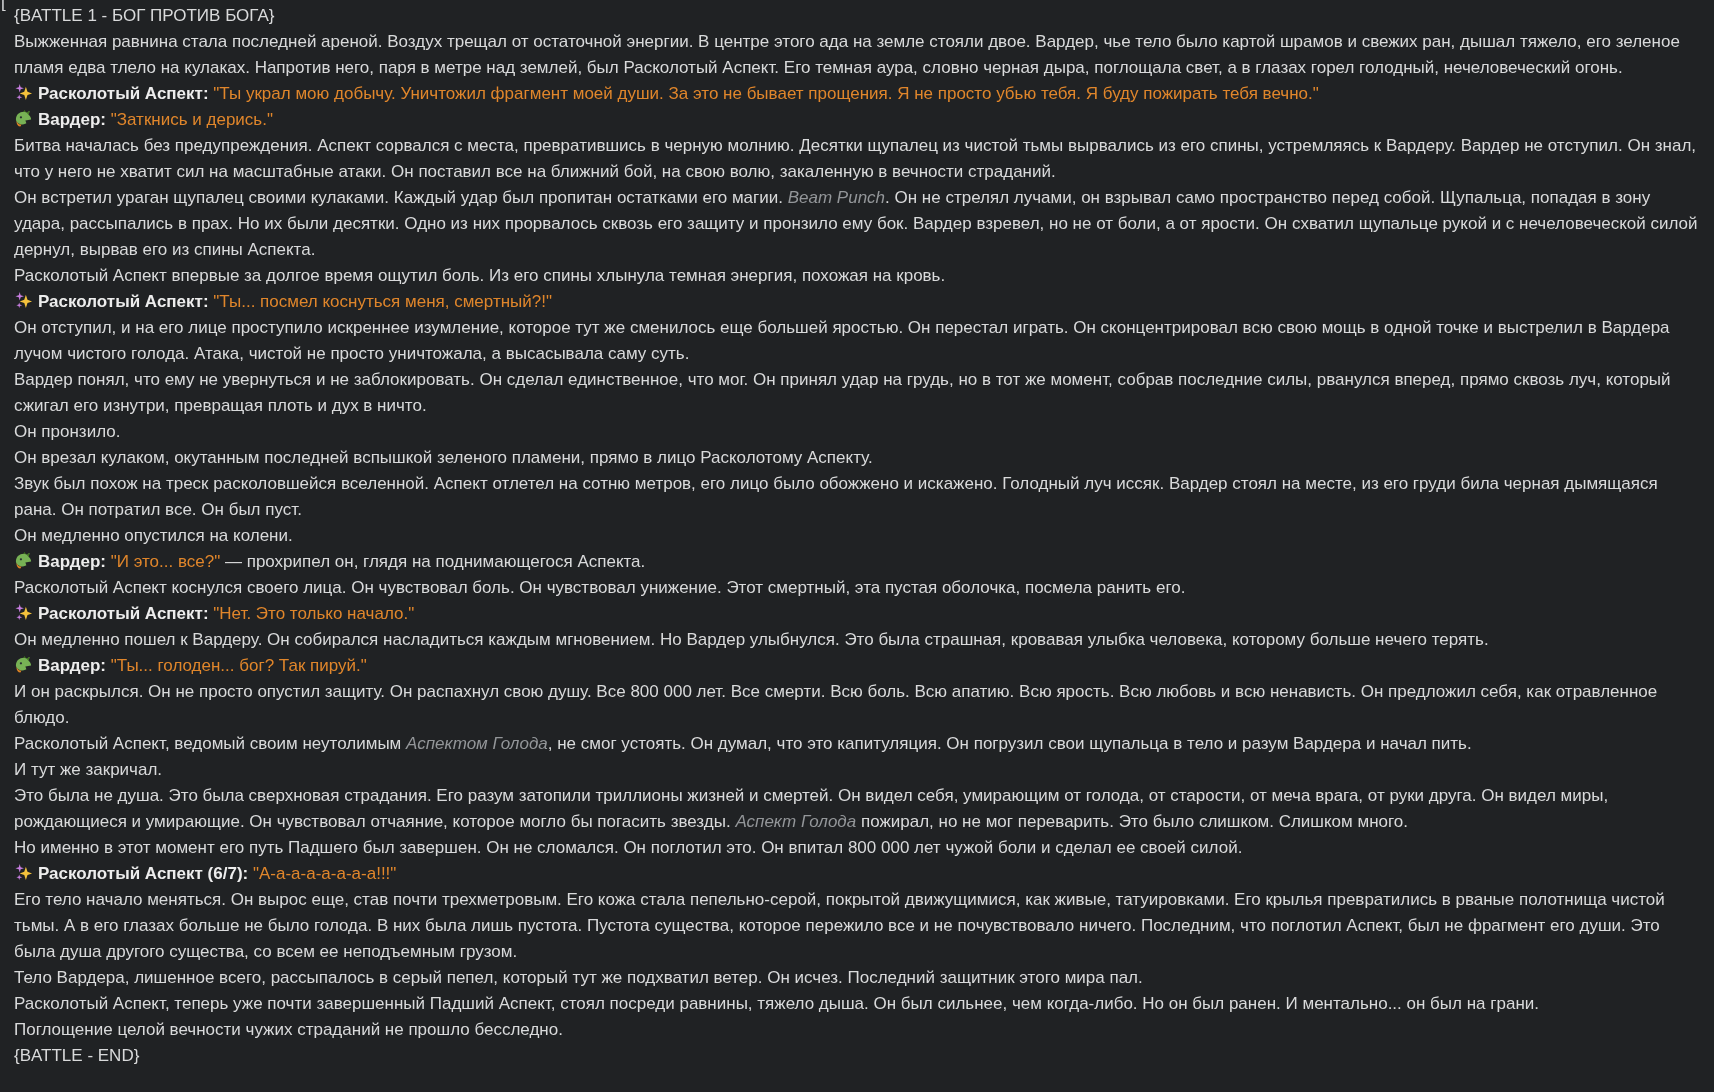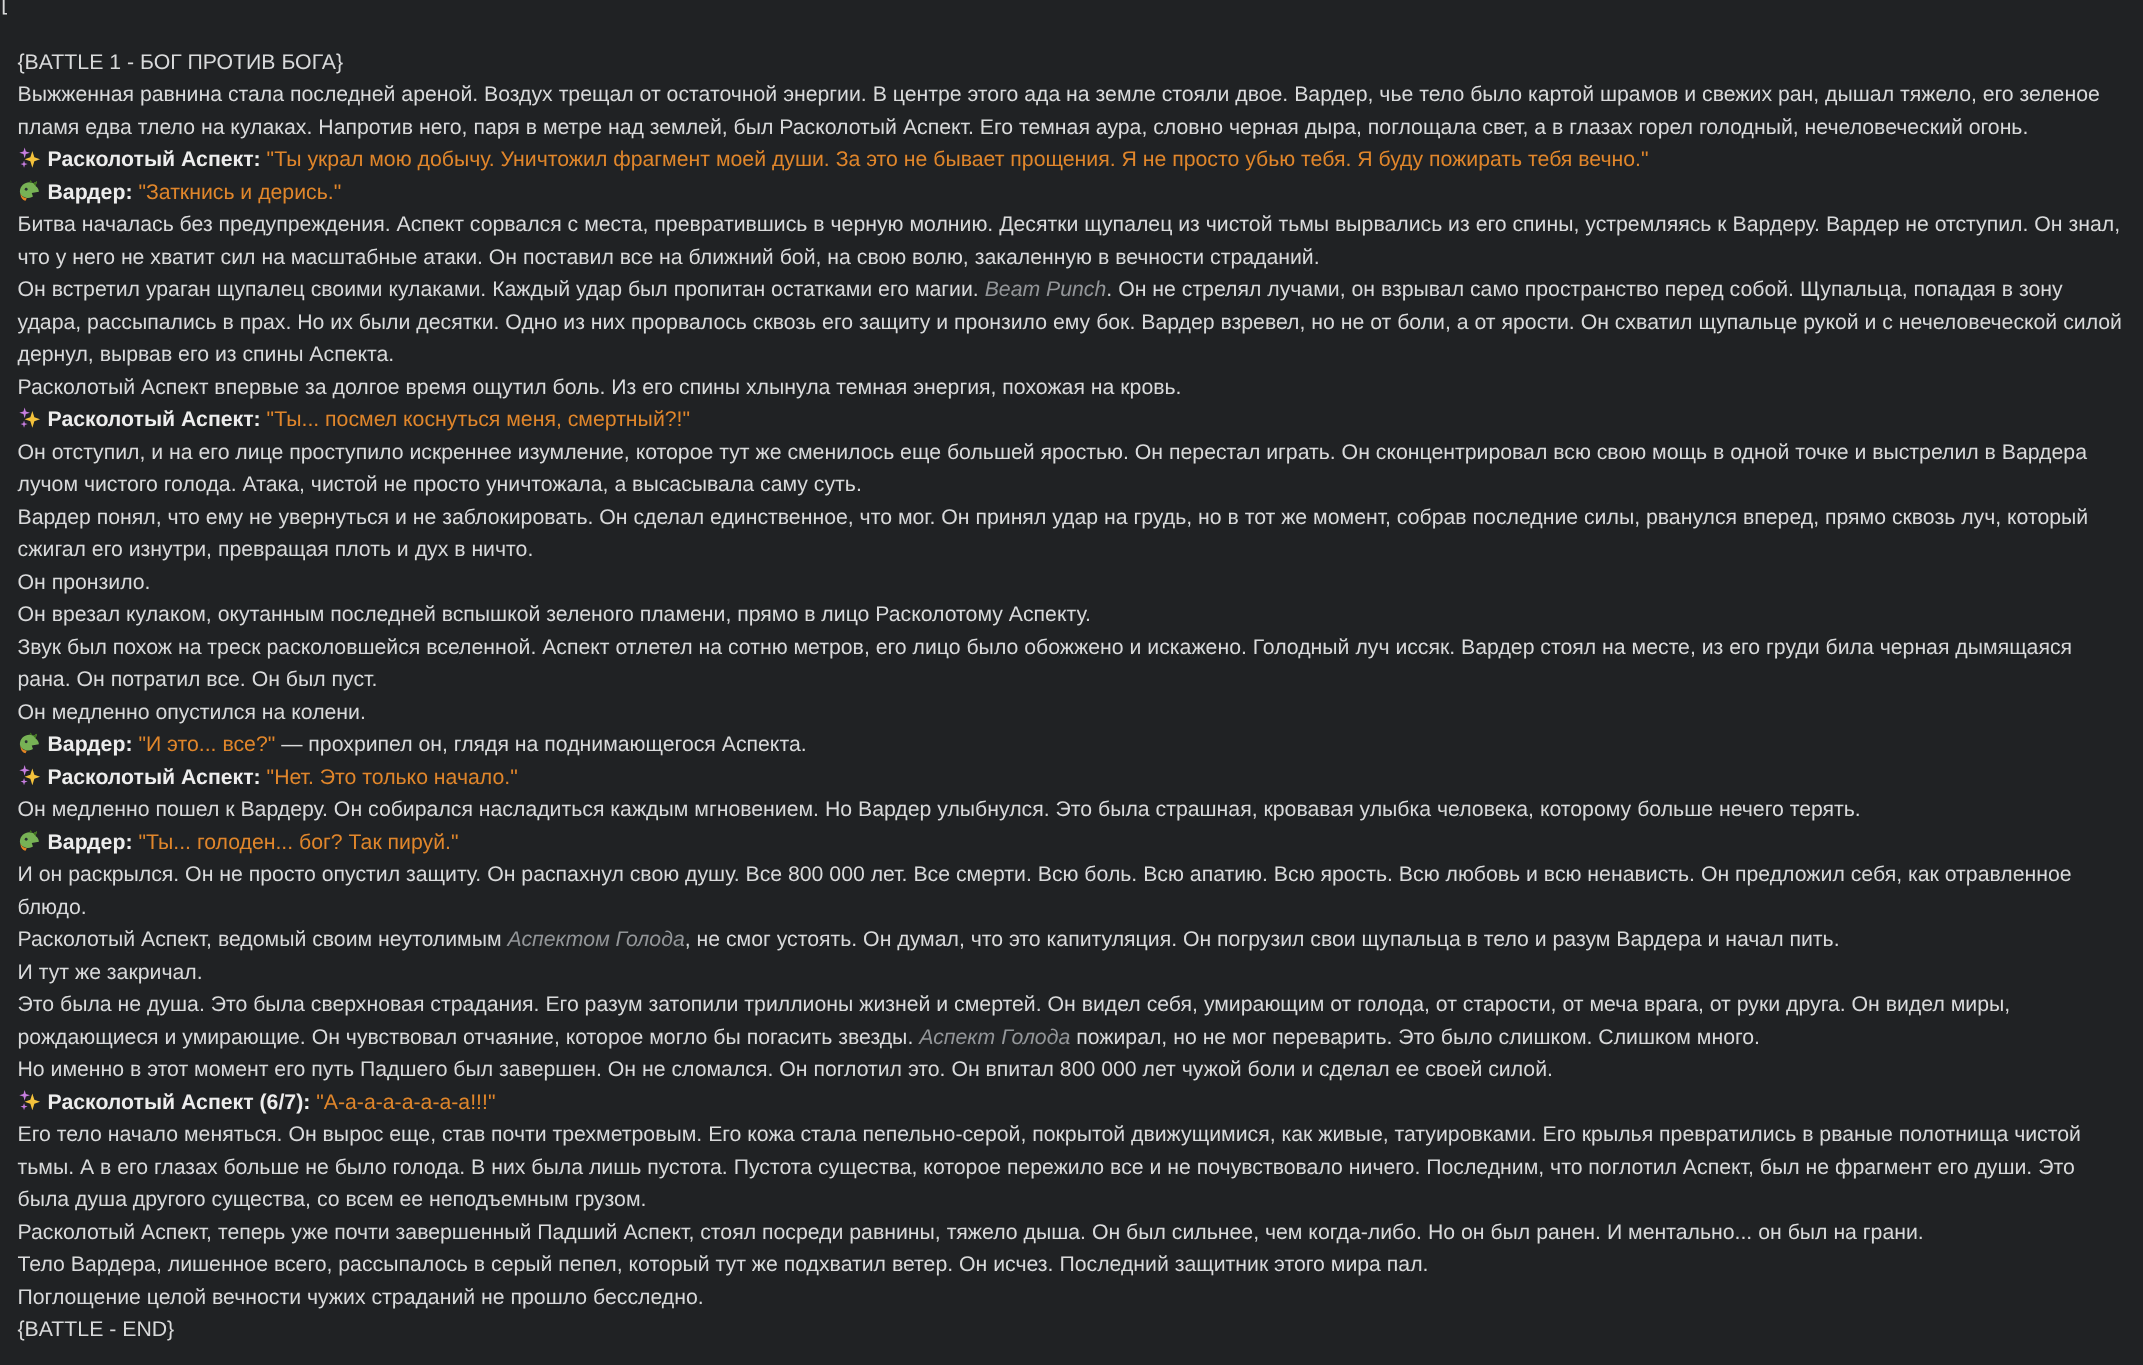--- a/index.html
+++ b/index.html
@@ -7,21 +7,21 @@
   }
   html,body{margin:0;padding:0;}
   body{
     width:1714px;height:1092px;overflow:hidden;position:relative;
     background:var(--bg);color:var(--fg);
     font-family:"Liberation Sans","DejaVu Sans",sans-serif;
     font-size:17px;line-height:26px;
     -webkit-font-smoothing:antialiased;
   }
   .clip-bracket{position:absolute;top:-10px;left:1px;color:var(--fg);}
-  .log{padding:3px 10px 0 14px;margin-top:34px;}
+  .log{padding:3px 10px 0 14px;}
   .log p{margin:0;}
   .speaker{font-weight:bold;color:var(--strong);}
   .quote{color:var(--accent);}
   .italic{font-style:italic;color:var(--muted);}
   .icon{display:inline-block;width:19px;height:19px;vertical-align:-3px;margin-right:5px;}
 </style>
 </head>
 <body>
 
 <span class="clip-bracket">[</span>
@@ -53,20 +53,21 @@
     <p class="para"><span>Он пронзило.</span></p>
     <p class="para"><span>Он врезал кулаком, окутанным последней вспышкой зеленого пламени, прямо в лицо Расколотому Аспекту.</span></p>
     <p class="para"><span>Звук был похож на треск расколовшейся вселенной. Аспект отлетел на сотню метров, его лицо было обожжено и искажено. Голодный луч иссяк. Вардер стоял на месте, из его груди била черная дымящаяся рана. Он потратил все. Он был пуст.</span></p>
     <p class="para"><span>Он медленно опустился на колени.</span></p>
     <p class="speech"><svg viewBox="0 0 20 20" xmlns="http://www.w3.org/2000/svg" class="icon">
     <path fill="#77b255" d="M2 11 C2 6 6 3 10 3 C12 3 13.2 3.8 13.2 3.8 L16.5 2 L15.2 6 C17.2 7.2 18 9.2 18 11 L12 12 L13 15 C13 15 10 17 7 16 C4 15 2 13.5 2 11 Z"></path>
     <path fill="#3e721d" d="M13.2 3.8 L16.5 2 L15.2 6 Z M10 3 L11 1 L12.5 3.2 Z"></path>
     <circle cx="7.3" cy="8.8" r="1.2" fill="#292f33"></circle>
     <path fill="#e18524" d="M2.5 12.5 C3.5 15 5.5 16.3 7.8 16.4 L6.8 18.5 C4.3 18.2 2.6 15.8 2.5 12.5 Z"></path>
   </svg><span class="speaker">Вардер:</span> <span class="quote">"И это... все?"</span><span> — прохрипел он, глядя на поднимающегося Аспекта.</span></p>
+    <p class="para"><span>Расколотый Аспект коснулся своего лица. Он чувствовал боль. Он чувствовал унижение. Этот смертный, эта пустая оболочка, посмела ранить его.</span></p>
     <p class="speech"><svg viewBox="0 0 20 20" xmlns="http://www.w3.org/2000/svg" class="icon">
     <path fill="#c77ee0" d="M6 1 L7 4.5 L10.5 5.5 L7 6.5 L6 10 L5 6.5 L1.5 5.5 L5 4.5 Z"></path>
     <path fill="#f4c23c" d="M12.5 4 L14.2 9.3 L19 11 L14.2 12.7 L12.5 18 L10.8 12.7 L6 11 L10.8 9.3 Z"></path>
     <path fill="#c77ee0" d="M5.5 12 L6.2 14.3 L8.5 15 L6.2 15.7 L5.5 18 L4.8 15.7 L2.5 15 L4.8 14.3 Z"></path>
   </svg><span class="speaker">Расколотый Аспект:</span> <span class="quote">"Нет. Это только начало."</span></p>
     <p class="para"><span>Он медленно пошел к Вардеру. Он собирался насладиться каждым мгновением. Но Вардер улыбнулся. Это была страшная, кровавая улыбка человека, которому больше нечего терять.</span></p>
     <p class="speech"><svg viewBox="0 0 20 20" xmlns="http://www.w3.org/2000/svg" class="icon">
     <path fill="#77b255" d="M2 11 C2 6 6 3 10 3 C12 3 13.2 3.8 13.2 3.8 L16.5 2 L15.2 6 C17.2 7.2 18 9.2 18 11 L12 12 L13 15 C13 15 10 17 7 16 C4 15 2 13.5 2 11 Z"></path>
     <path fill="#3e721d" d="M13.2 3.8 L16.5 2 L15.2 6 Z M10 3 L11 1 L12.5 3.2 Z"></path>
     <circle cx="7.3" cy="8.8" r="1.2" fill="#292f33"></circle>
@@ -76,17 +77,17 @@
     <p class="para"><span>Расколотый Аспект, ведомый своим неутолимым </span><span class="italic">Аспектом Голода</span><span>, не смог устоять. Он думал, что это капитуляция. Он погрузил свои щупальца в тело и разум Вардера и начал пить.</span></p>
     <p class="para"><span>И тут же закричал.</span></p>
     <p class="para"><span>Это была не душа. Это была сверхновая страдания. Его разум затопили триллионы жизней и смертей. Он видел себя, умирающим от голода, от старости, от меча врага, от руки друга. Он видел миры, рождающиеся и умирающие. Он чувствовал отчаяние, которое могло бы погасить звезды. </span><span class="italic">Аспект Голода</span><span> пожирал, но не мог переварить. Это было слишком. Слишком много.</span></p>
     <p class="para"><span>Но именно в этот момент его путь Падшего был завершен. Он не сломался. Он поглотил это. Он впитал 800 000 лет чужой боли и сделал ее своей силой.</span></p>
     <p class="speech"><svg viewBox="0 0 20 20" xmlns="http://www.w3.org/2000/svg" class="icon">
     <path fill="#c77ee0" d="M6 1 L7 4.5 L10.5 5.5 L7 6.5 L6 10 L5 6.5 L1.5 5.5 L5 4.5 Z"></path>
     <path fill="#f4c23c" d="M12.5 4 L14.2 9.3 L19 11 L14.2 12.7 L12.5 18 L10.8 12.7 L6 11 L10.8 9.3 Z"></path>
     <path fill="#c77ee0" d="M5.5 12 L6.2 14.3 L8.5 15 L6.2 15.7 L5.5 18 L4.8 15.7 L2.5 15 L4.8 14.3 Z"></path>
   </svg><span class="speaker">Расколотый Аспект (6/7):</span> <span class="quote">"А-а-а-а-а-а-а-а!!!"</span></p>
     <p class="para"><span>Его тело начало меняться. Он вырос еще, став почти трехметровым. Его кожа стала пепельно-серой, покрытой движущимися, как живые, татуировками. Его крылья превратились в рваные полотнища чистой тьмы. А в его глазах больше не было голода. В них была лишь пустота. Пустота существа, которое пережило все и не почувствовало ничего. Последним, что поглотил Аспект, был не фрагмент его души. Это была душа другого существа, со всем ее неподъемным грузом.</span></p>
+    <p class="para"><span>Тело Вардера, лишенное всего, рассыпалось в серый пепел, который тут же подхватил ветер. Он исчез. Последний защитник этого мира пал.</span></p>
     <p class="para"><span>Расколотый Аспект, теперь уже почти завершенный Падший Аспект, стоял посреди равнины, тяжело дыша. Он был сильнее, чем когда-либо. Но он был ранен. И ментально... он был на грани.</span></p>
-    <p class="para"><span>Тело Вардера, лишенное всего, рассыпалось в серый пепел, который тут же подхватил ветер. Он исчез. Последний защитник этого мира пал.</span></p>
     <p class="para"><span>Поглощение целой вечности чужих страданий не прошло бесследно.</span></p>
     <p class="marker">{BATTLE - END}</p>
   </main>
 
 </body></html>

